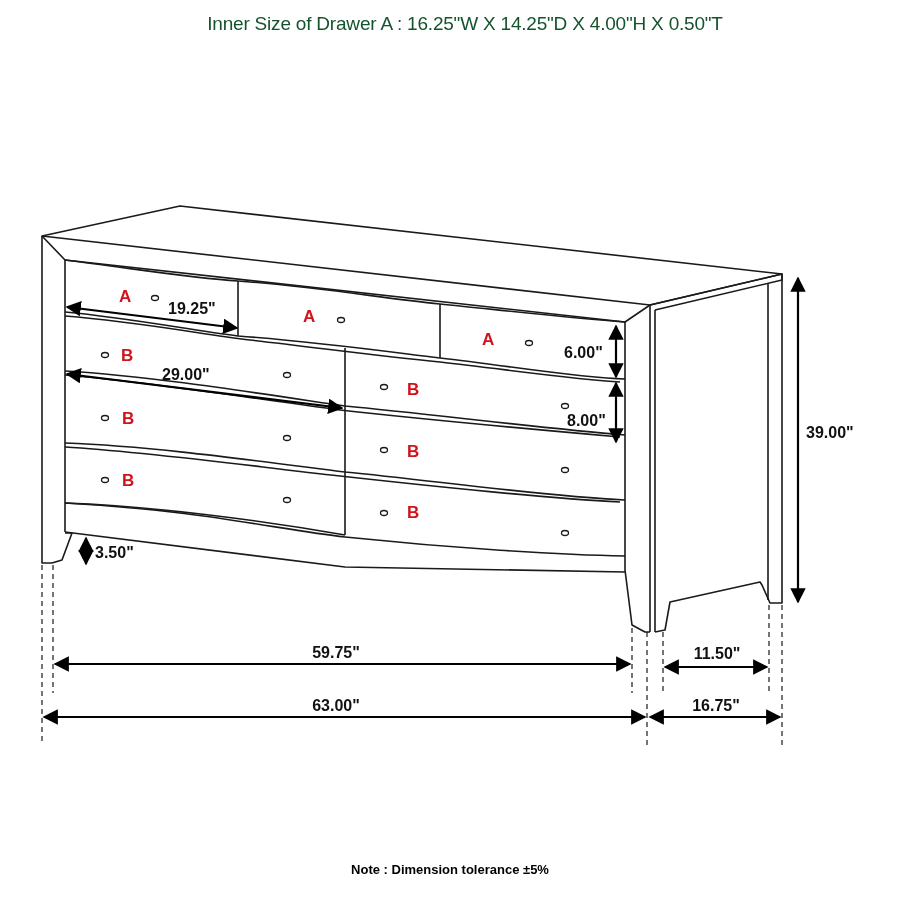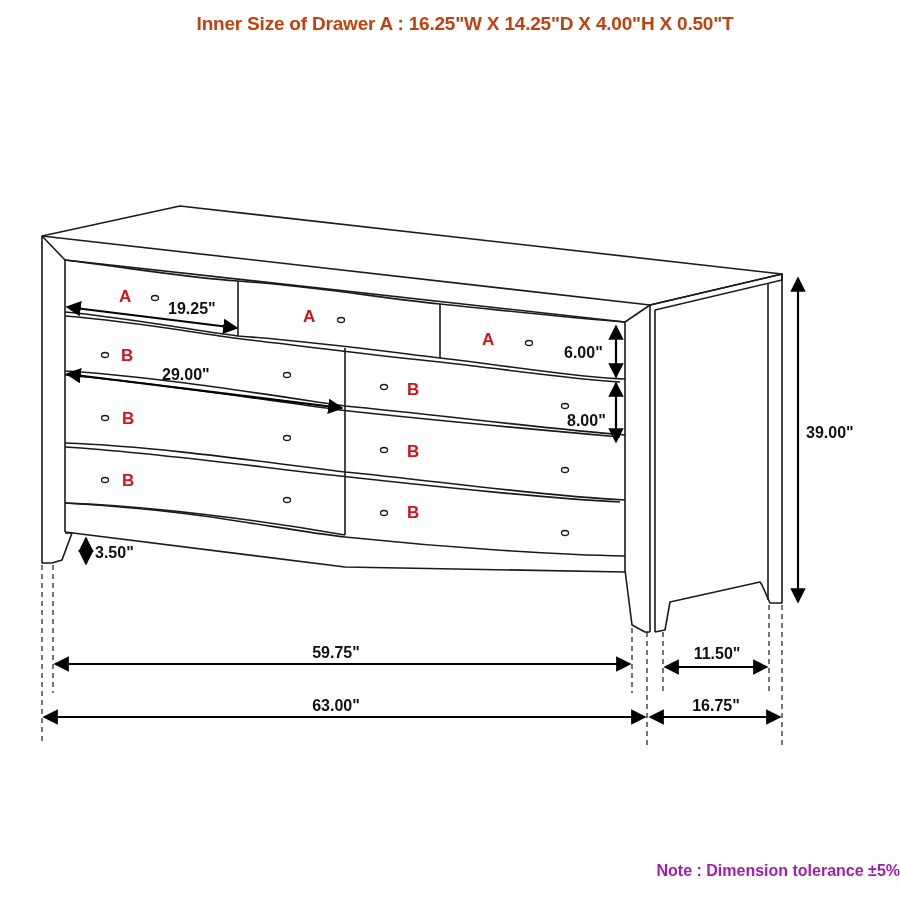--- a/index.html
+++ b/index.html
@@ -1,19 +1,19 @@
 <!DOCTYPE html>
 <html><head>
   <meta charset="utf-8">
   <style>
     html, body { margin: 0; padding: 0; background: #ffffff; }
     body { width: 900px; height: 900px; overflow: hidden; position: relative; font-family: "Liberation Sans", sans-serif; }
     .header { position: absolute; left: 0; top: 10px; width: 900px; text-align: center; }
-    .header-line { font-weight: bold; font-size: 19px; color: #c2410c; line-height: 28px; letter-spacing: -0.2px; margin-left: 30px; }
-    .note { position: absolute; left: 0; top: 862px; width: 900px; text-align: right; font-weight: bold; font-size: 16px; color: #a21caf; }
+    .header-line { font-weight: normal; font-size: 19px; color: #14532d; line-height: 28px; letter-spacing: -0.2px; margin-left: 30px; }
+    .note { position: absolute; left: 0; top: 862px; width: 900px; text-align: center; font-weight: bold; font-size: 13px; color: #000000; }
     svg { position: absolute; left: 0; top: 0; }
     .line { fill: none; stroke: #1a1a1a; stroke-width: 1.6; stroke-linejoin: round; }
     .dash { fill: none; stroke: #1a1a1a; stroke-width: 1.2; stroke-dasharray: 5 4; }
     .dim { fill: none; stroke: #000; stroke-width: 2.2; }
     .knob { fill: #fff; stroke: #1a1a1a; stroke-width: 1.3; }
     .lbl { font-family: "Liberation Sans", sans-serif; font-weight: bold; font-size: 16px; fill: #111; }
     .drawer-lbl { font-family: "Liberation Sans", sans-serif; font-weight: bold; font-size: 17px; }
   </style>
 </head>
 <body>

